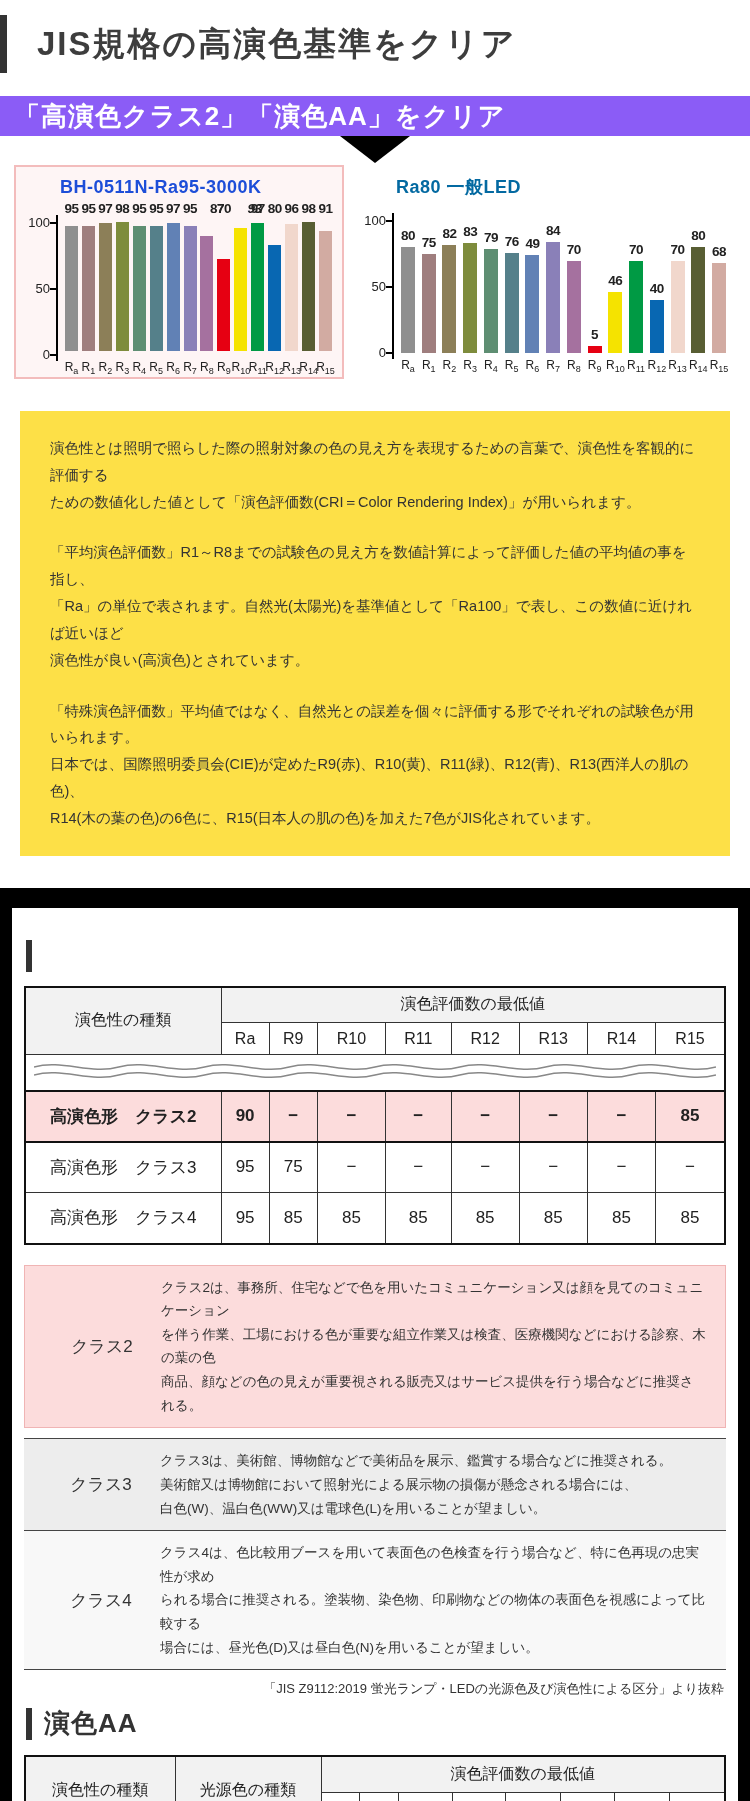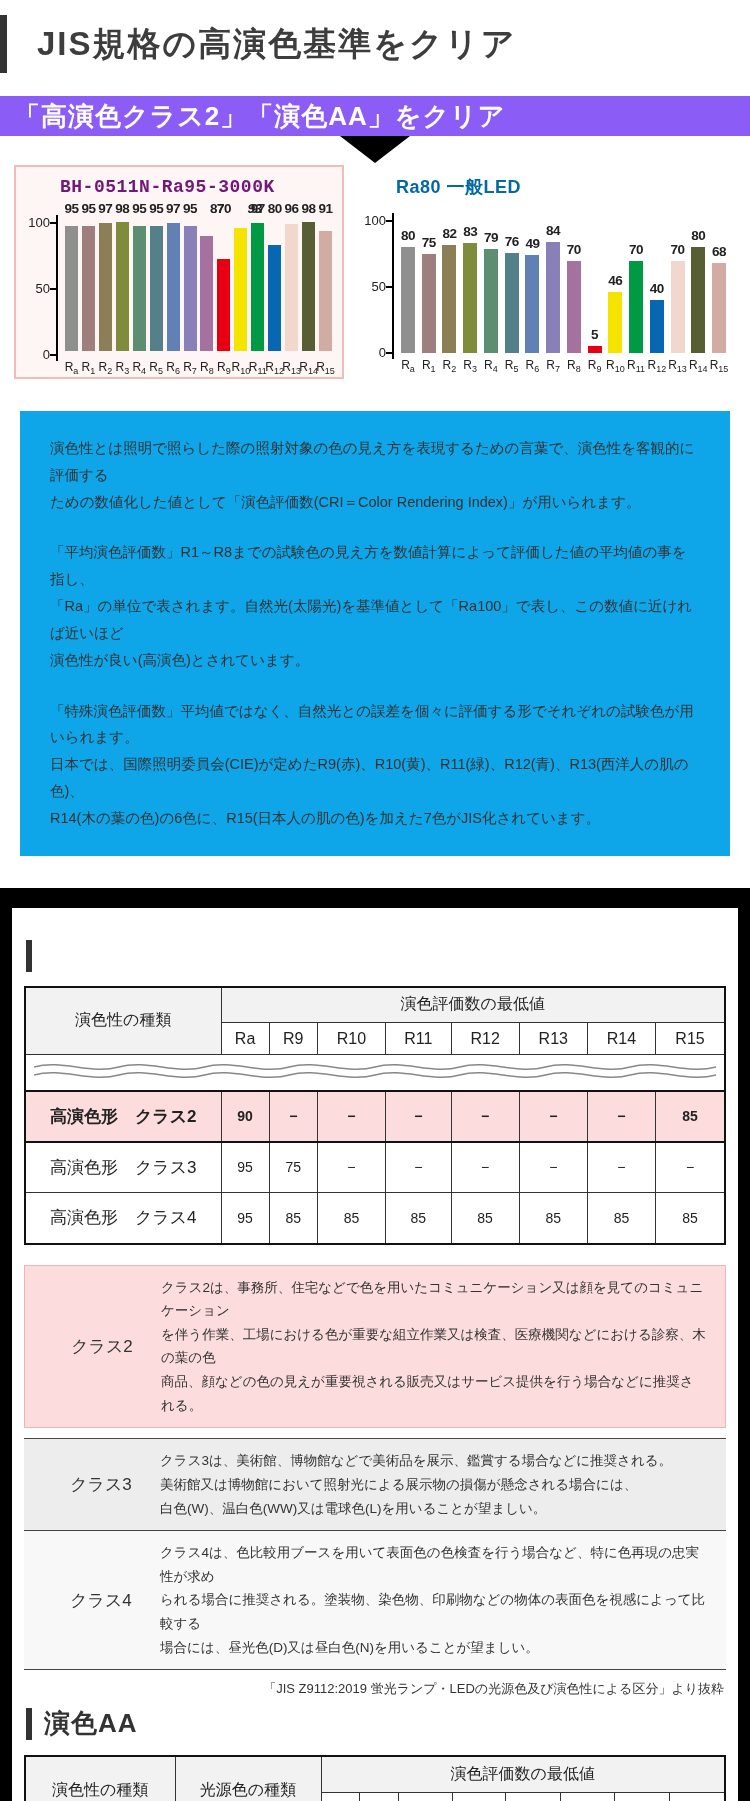--- a/index.html
+++ b/index.html
@@ -23,38 +23,38 @@
   .chart-1 { width:384px; background:#fff; }
   .chart-title { position:absolute; top:10px; left:44px; font-size:18px; font-weight:bold; letter-spacing:0.5px; }
   .ybar { position:absolute; width:2px; background:#000; }
   .ytick { position:absolute; height:2px; width:6px; background:#000; }
   .yticklabel { position:absolute; font-size:13px; color:#222; text-align:right; width:30px; }
   .bar { position:absolute; }
   .vlabel { position:absolute; font-size:13.5px; font-weight:600; color:#222; text-align:center; letter-spacing:-0.5px; }
   .xlabel { position:absolute; font-size:12px; color:#222; text-align:center; }
   .xlabel sub { font-size:9px; }
   
-  .desc-box { margin:32px 20px 0; background:#0ea5e9; padding:24px 30px 20px; }
+  .desc-box { margin:32px 20px 0; background:#fde047; padding:24px 30px 20px; }
   .desc-box p { font-size:14.5px; line-height:1.85; color:#333; white-space:pre-line; margin-bottom:24px; }
   .desc-box p:last-child { margin-bottom:4px; }
   
   .black-panel { margin-top:32px; background:#000; padding:20px 12px 36px; }
   .panel-inner { background:#fff; padding:26px 12px 26px; }
   .section-heading { display:flex; align-items:center; margin:6px 0 14px 2px; }
   .heading-bar { width:6px; height:32px; background:#333; }
   .heading-text { font-size:26px; font-weight:bold; color:#333; margin-left:12px; letter-spacing:1px; }
   
   table.jis { width:100%; border-collapse:collapse; border:2px solid #111; background:#fff; color:#222; }
   table.jis th, table.jis td { border:1px solid #333; text-align:center; font-weight:normal; }
   .hdr-gray { background:#f2f2f2; font-size:16px; }
   .hdr-col { font-size:16px; height:32px; background:#fff; }
   tr.hdr-top th { height:36px; }
   tr.wavy td { border-left:none; border-right:none; border-top:1px solid #333; border-bottom:none; height:36px; padding:0 8px; }
   tr.wavy svg { display:block; width:100%; height:24px; }
-  #t1 tbody td { height:51px; font-size:14px; }
+  #t1 tbody td { height:51px; font-size:17px; }
   #t1 td.rowlabel { font-size:17px; }
   #t1 tr.hl td { background:#fcdcdc; font-weight:bold; border-top:2px solid #111; border-bottom:2px solid #111; }
   
   .class-blocks { margin-top:20px; }
   .class-row { display:flex; align-items:center; padding:10px 18px; }
   .class-row.c2 { background:#fcdcdc; border:1px solid #f0b4b4; margin-bottom:10px; }
   .class-row.c3 { background:#ededed; border-top:1px solid #444; border-bottom:1px solid #444; }
   .class-row.c4 { background:#f8f8f8; border-bottom:1px solid #444; }
   .class-label { width:118px; flex-shrink:0; text-align:center; font-size:17px; color:#333; }
   .class-text { font-size:13.5px; line-height:1.75; color:#333; white-space:pre-line; }
@@ -68,21 +68,21 @@
   <div class="title-text">JIS規格の高演色基準をクリア</div>
 </div>
 
 <div class="banner">
   <span>「高演色クラス2」「演色AA」をクリア</span>
 </div>
 <div class="arrow-down"></div>
 
 <div class="charts">
   <div class="chart chart-0">
-    <div class="chart-title" style="color: #701a75; font-family: Liberation Mono, monospace;">BH-0511N-Ra95-3000K</div>
+    <div class="chart-title" style="color: #1d4ed8;">BH-0511N-Ra95-3000K</div>
   <div class="ybar" style="left: 40px; top: 48px; height: 146px;"></div>
       <div class="ytick" style="left: 34px; top: 187px;"></div>
       <div class="yticklabel" style="left: 4px; top: 180px;">0</div>
       <div class="ytick" style="left: 34px; top: 121px;"></div>
       <div class="yticklabel" style="left: 4px; top: 114px;">50</div>
       <div class="ytick" style="left: 34px; top: 55px;"></div>
       <div class="yticklabel" style="left: 4px; top: 48px;">100</div>
       <div class="bar" style="left: 49px; bottom: 26px; width: 13px; height: 125.4px; background: rgb(143, 143, 143);"></div>
       <div class="vlabel" style="left: 41px; top: 34px; width: 29px;">95</div>
       <div class="xlabel" style="left: 41px; top: 193px; width: 29px;">R<sub>a</sub></div>

